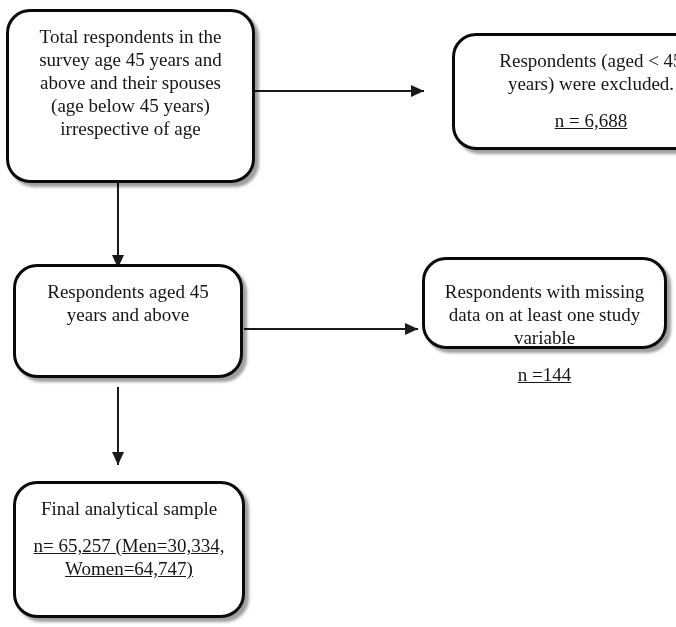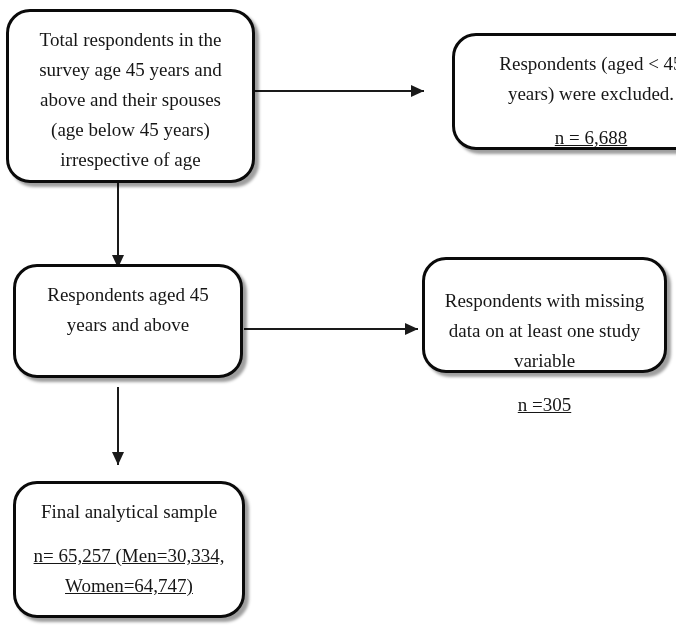--- a/index.html
+++ b/index.html
@@ -25,34 +25,34 @@
   }
   .box {
     position: absolute;
     box-sizing: border-box;
     background: #ffffff;
     border: 3px solid #0a0a0a;
     border-radius: 24px;
     box-shadow: 4px 4px 3px rgba(0,0,0,0.38);
     text-align: center;
     font-size: 19px;
-    line-height: 30px;
+    line-height: 23px;
     padding: 13px 8px 8px 8px;
   }
   .box-text, .box-n {
     white-space: pre-line;
   }
   .box-n {
     margin-top: 14px;
     text-decoration: underline;
   }
   #box-total      { left: 6px;   top: 9px;   width: 249px; height: 174px; }
   #box-excluded   { left: 452px; top: 33px;  width: 278px; height: 117px; }
   #box-aged45     { left: 13px;  top: 264px; width: 230px; height: 114px; }
-  #box-missing    { left: 422px; top: 257px; width: 245px; height: 116px; padding-top: 26px; text-align: center; }
+  #box-missing    { left: 422px; top: 257px; width: 245px; height: 92px; padding-top: 20px; text-align: center; }
   #box-final      { left: 13px;  top: 481px; width: 232px; height: 137px; }
 </style>
 </head>
 <body>
 
 <div id="canvas">
 
   <svg id="arrow-layer" viewBox="0 0 676 627" xmlns="http://www.w3.org/2000/svg">
     <defs>
       <marker id="ah" markerUnits="userSpaceOnUse" markerWidth="14" markerHeight="12" refX="13" refY="6" orient="auto">
@@ -81,21 +81,21 @@
 
   <div class="box" id="box-aged45">
     <div class="box-text">Respondents aged 45
 years and above</div>
   </div>
 
   <div class="box" id="box-missing">
     <div class="box-text">Respondents with missing
 data on at least one study
 variable</div>
-    <div class="box-n">n =305</div>
+    <div class="box-n">n =144</div>
   </div>
 
   <div class="box" id="box-final">
     <div class="box-text">Final analytical sample</div>
     <div class="box-n">n= 65,257 (Men=30,334,
 Women=64,747)</div>
   </div>
 
 </div>
 

